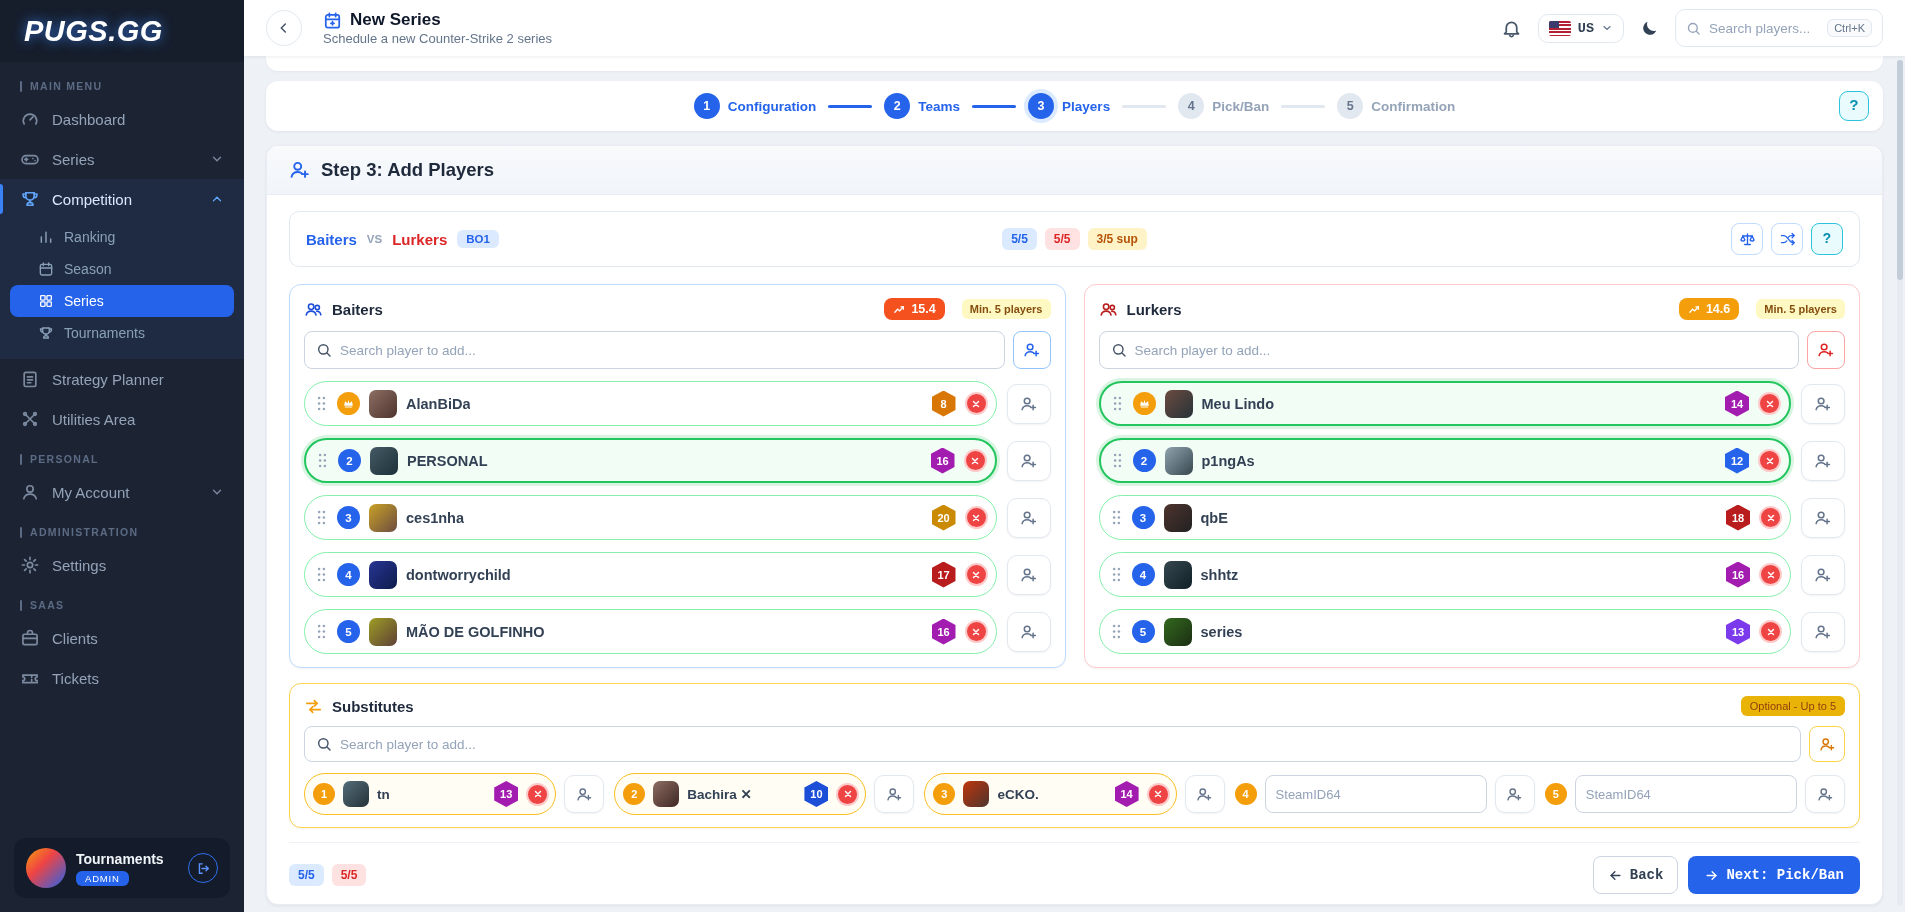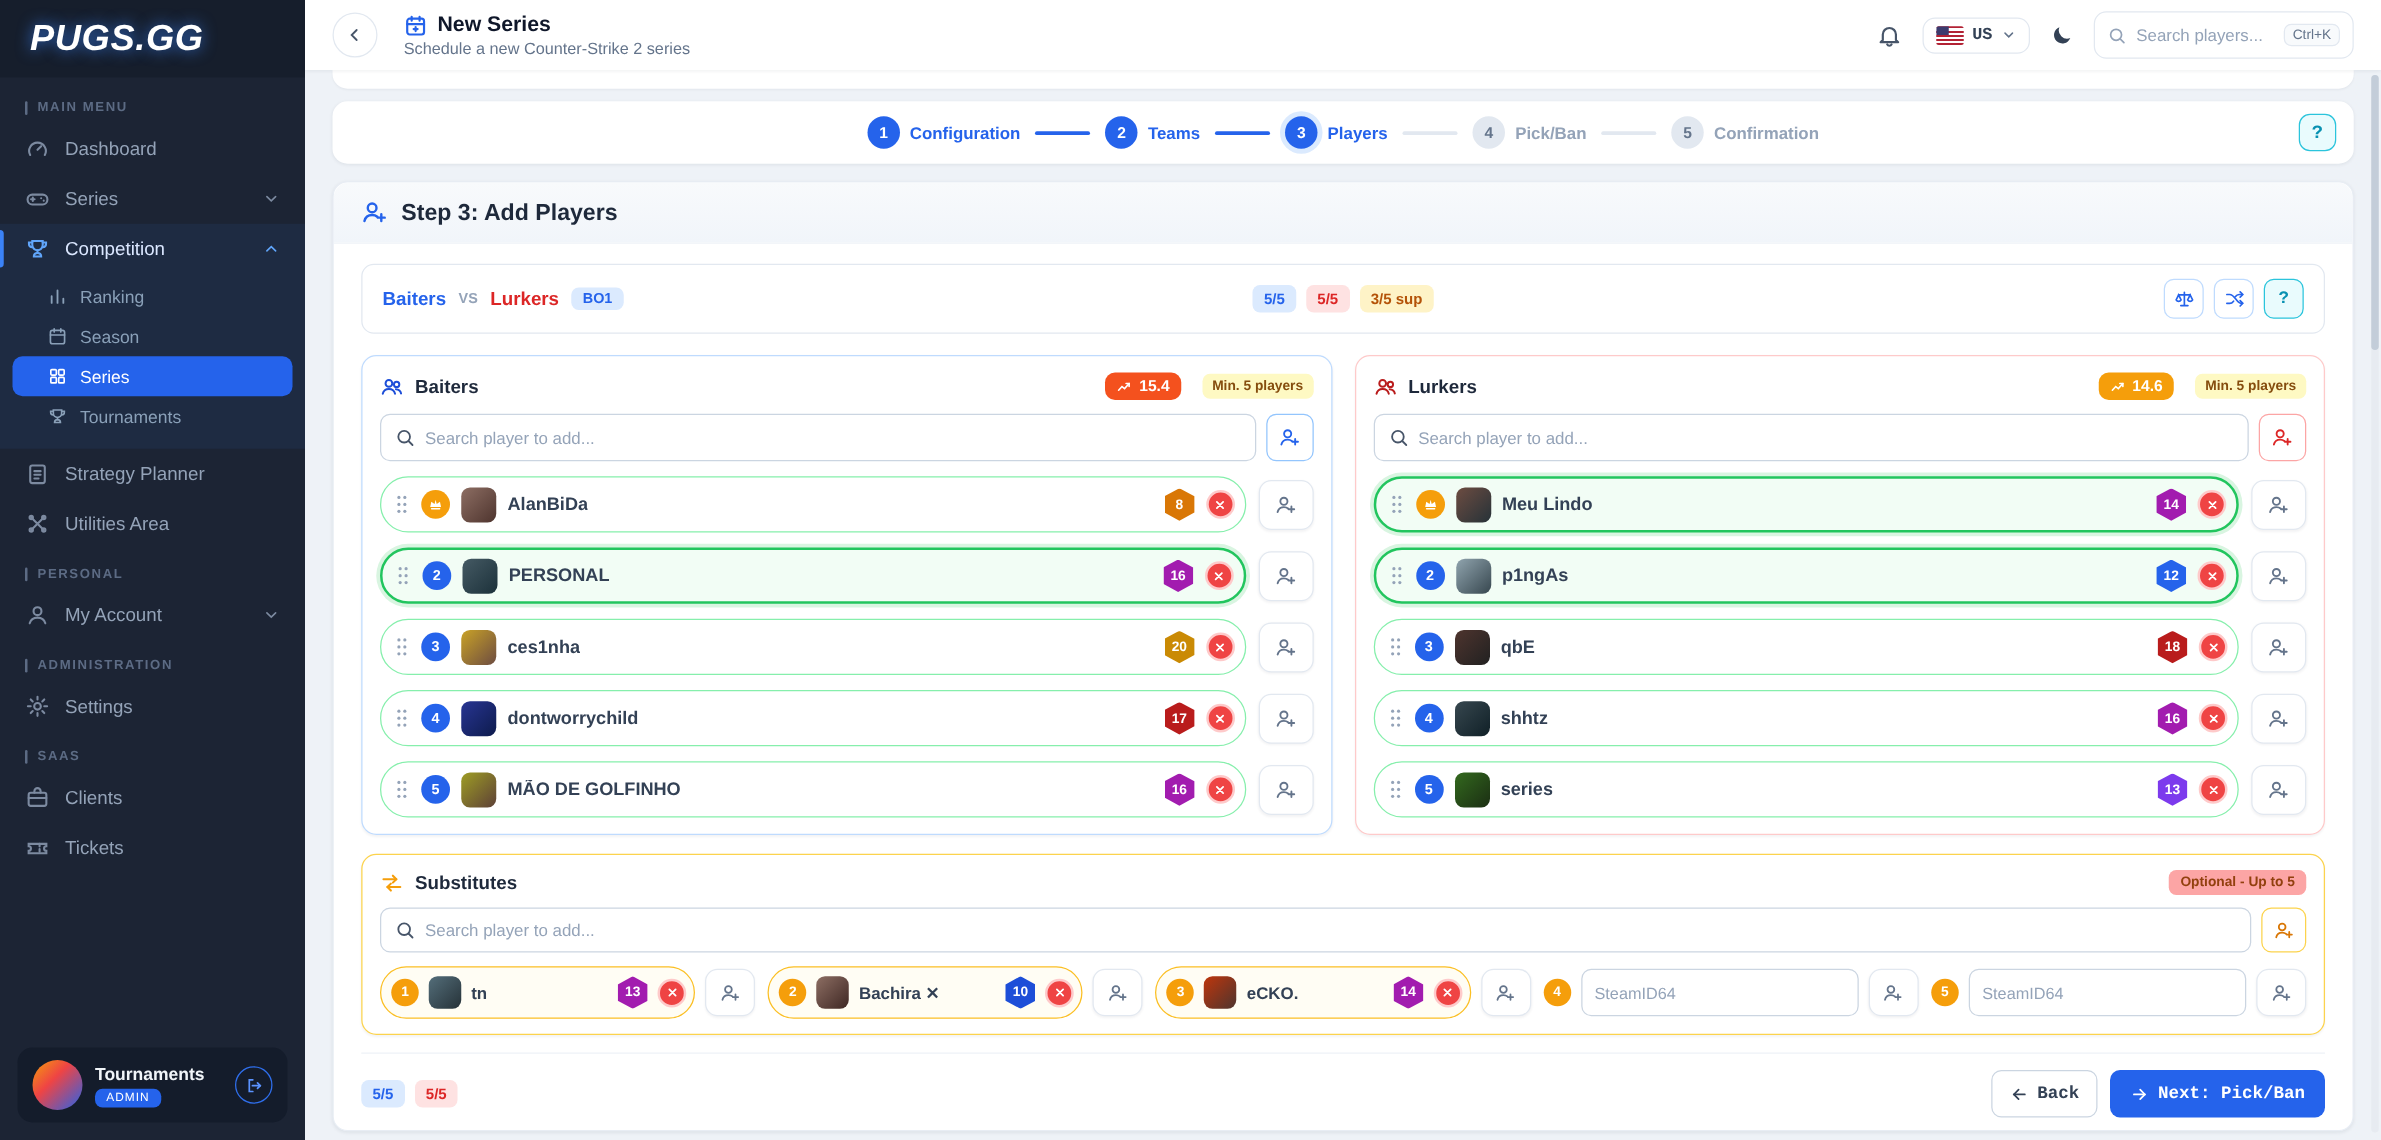--- a/index.html
+++ b/index.html
@@ -124,21 +124,21 @@
 .pill-spacer{flex:1}
 .hex{width:24px;height:26px;clip-path:polygon(50% 0,100% 25%,100% 75%,50% 100%,0 75%,0 25%);color:#fff;font-size:11px;font-weight:700;display:flex;align-items:center;justify-content:center;flex-shrink:0;background:#7c3aed}
 .remove-btn{width:23px;height:23px;border-radius:50%;background:#ef4444;border:2px solid #fecaca;color:#fff;display:flex;align-items:center;justify-content:center;cursor:pointer;flex-shrink:0;padding:0}
 .row-action{width:44px;height:40px;border-radius:10px;border:1px solid #e2e8f0;background:#fff;color:#64748b;display:flex;align-items:center;justify-content:center;cursor:pointer;box-shadow:0 1px 2px rgba(15,23,42,.05);flex-shrink:0}
 
 
 .subs-panel{margin-top:15px;border:1.5px solid #fcd34d;border-radius:12px;padding:12px 14px;background:#fff;box-shadow:0 1px 2px rgba(15,23,42,.05)}
 .subs-header{display:flex;align-items:center;gap:9px;margin-bottom:10px}
 .subs-icon{color:#f59e0b;display:flex}
 .subs-title{font-size:15px;font-weight:700;color:#1e293b}
-.subs-badge{margin-left:auto;background:#fca5a5;color:#92400e;font-size:11px;font-weight:700;border-radius:6px;padding:4px 9px}
+.subs-badge{margin-left:auto;background:#eab308;color:#92400e;font-size:11px;font-weight:400;border-radius:6px;padding:4px 9px}
 .subs-search .search-input{height:36px}
 .subs-search .add-btn{width:36px;height:36px}
 .subs-slots{display:flex;gap:10px;margin-top:11px;align-items:center}
 .sub-group{display:flex;align-items:center;gap:8px;flex:1;min-width:0}
 .sub-pill{flex:1;display:flex;align-items:center;gap:8px;height:42px;border:1.5px solid #fbbf24;border-radius:999px;padding:0 6px 0 8px;background:#fffdf4;min-width:0}
 .sub-num{width:22px;height:22px;border-radius:50%;background:#f59e0b;color:#fff;font-size:11px;font-weight:700;display:flex;align-items:center;justify-content:center;flex-shrink:0}
 .sub-pill .avatar{width:26px;height:26px}
 .sub-pill .pname{font-size:13.5px}
 .sub-empty-input{flex:1;height:38px;border:1px solid #cbd5e1;border-radius:8px;padding:0 10px;font-size:13px;color:#334155;font-family:inherit;outline:none;min-width:0;background:#fff}
 .sub-empty-input::placeholder{color:#94a3b8}

